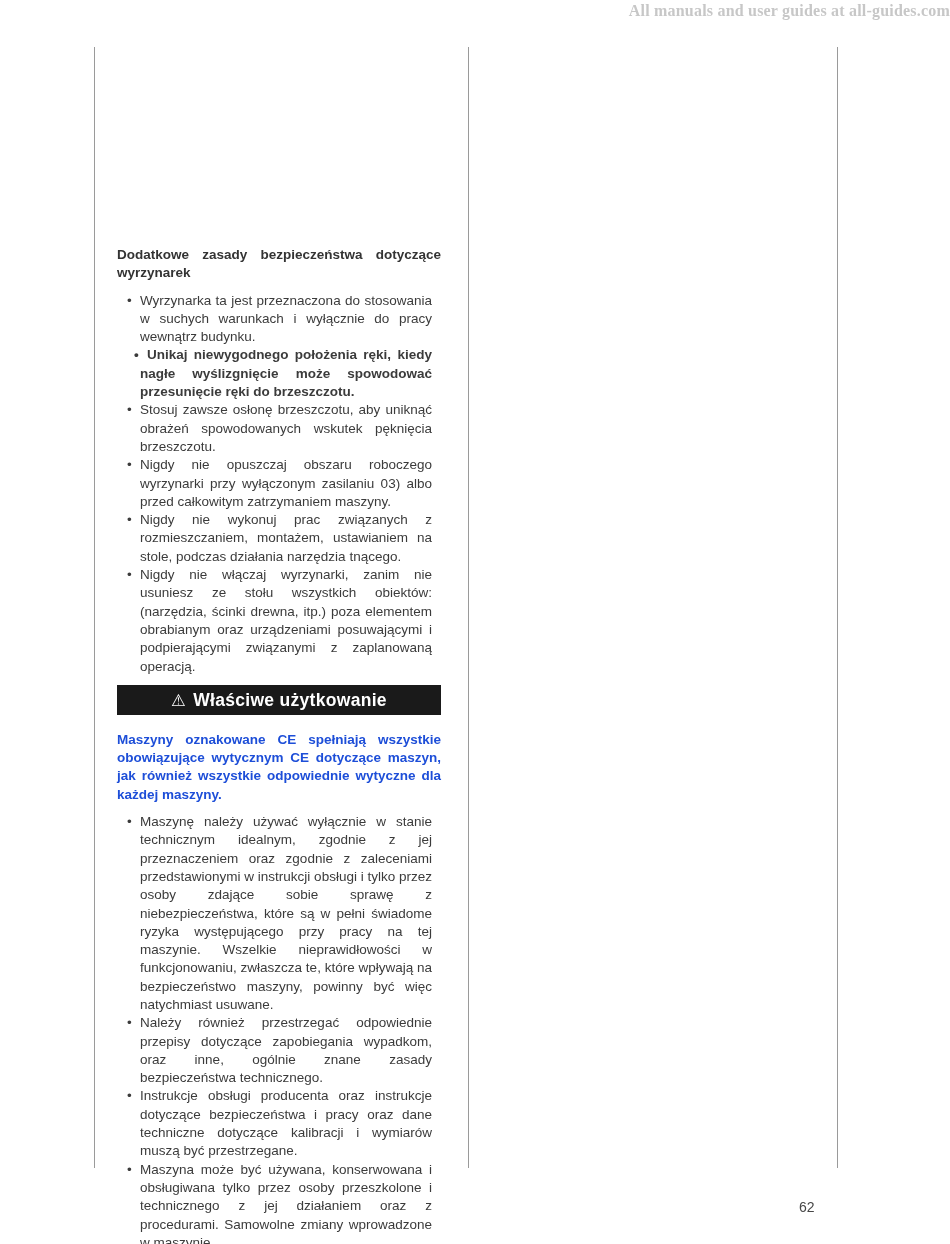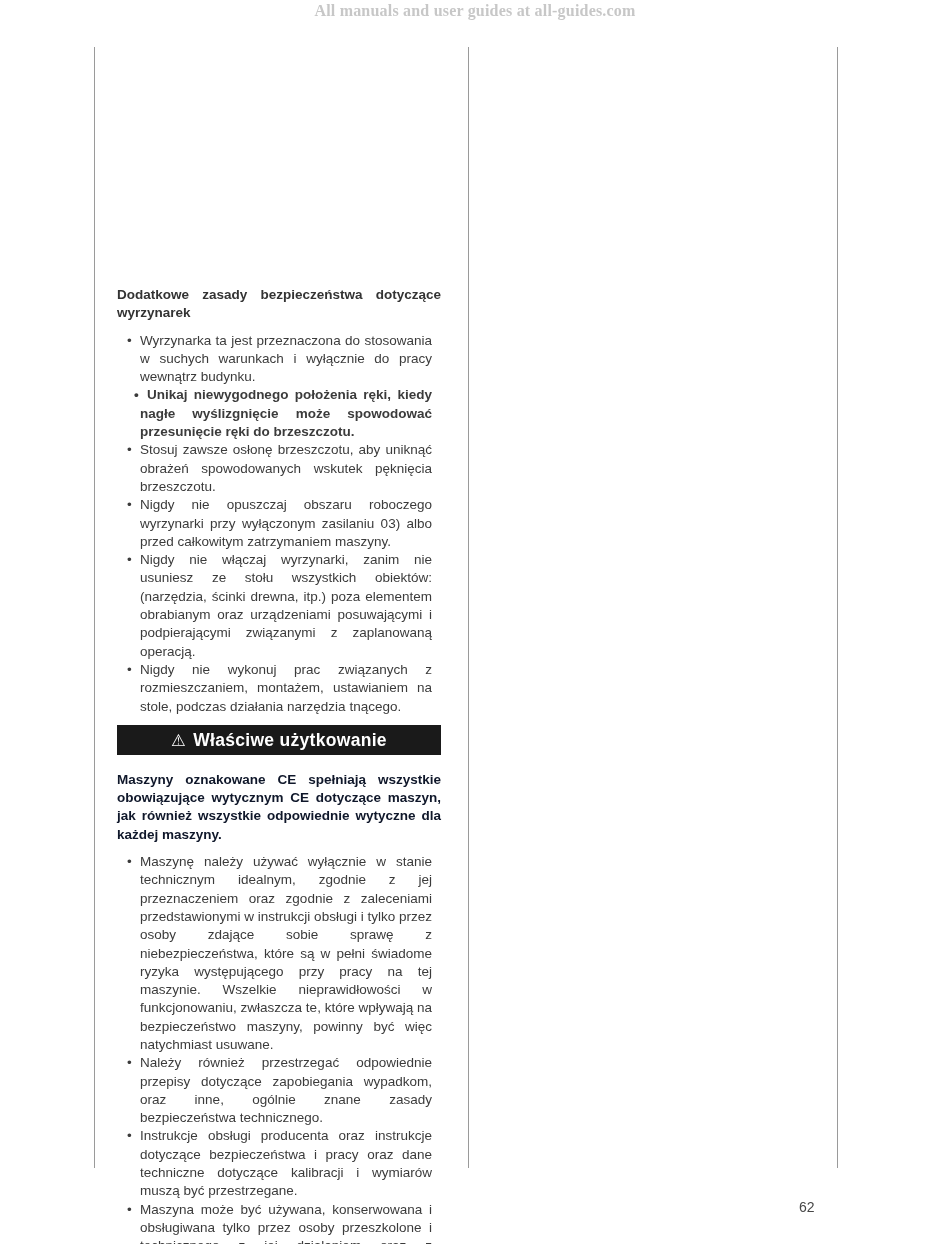--- a/index.html
+++ b/index.html
@@ -10,21 +10,21 @@
     height: 1244px;
     background: #ffffff;
     font-family: "Liberation Sans", sans-serif;
     overflow: hidden;
   }
   .watermark {
     position: absolute;
     top: 2px;
     left: 0;
     width: 100%;
-    text-align: center;
+    text-align: right;
     font-family: "Liberation Serif", serif;
     font-weight: bold;
     font-size: 16px;
     color: #c7c7c7;
     letter-spacing: 0.2px;
   }
   .rule {
     position: absolute;
     top: 47px;
     width: 1px;
@@ -42,21 +42,20 @@
     width: 324px;
     color: #3b3b3b;
     font-size: 13.5px;
     line-height: 18.3px;
     text-align: justify;
   }
   .heading {
     font-weight: bold;
     color: #333333;
     text-align: justify;
-    margin-top: 40px;
   }
   ul.bullets {
     list-style: none;
     margin: 9px;
     padding: 0;
   }
   ul.bullets li {
     position: relative;
     padding-left: 14px;
     text-align: justify;
@@ -83,21 +82,21 @@
   }
   .banner .warn-icon {
     font-weight: normal;
     margin-right: 7px;
     font-size: 16.5px;
     line-height: 1;
   }
   .intro-bold {
     margin-top: 16px;
     font-weight: bold;
-    color: #0f172a;
+    color: #1d4ed8;
     text-align: justify;
   }
   .page-number {
     position: absolute;
     left: 799px;
     top: 1199px;
     font-size: 14px;
     color: #474747;
   }
 </style>
@@ -114,22 +113,22 @@
 
   <div class="column">
 
     <div class="heading">Dodatkowe zasady bezpieczeństwa dotyczące wyrzynarek</div>
 
     <ul class="bullets">
       <li>Wyrzynarka ta jest przeznaczona do stosowania w suchych warunkach i wyłącznie do pracy wewnątrz budynku.</li>
       <li class="extra-indent">Unikaj niewygodnego położenia ręki, kiedy nagłe wyślizgnięcie może spowodować przesunięcie ręki do brzeszczotu.</li>
       <li>Stosuj zawsze osłonę brzeszczotu, aby uniknąć obrażeń spowodowanych wskutek pęknięcia brzeszczotu.</li>
       <li>Nigdy nie opuszczaj obszaru roboczego wyrzynarki przy wyłączonym zasilaniu 03) albo przed całkowitym zatrzymaniem maszyny.</li>
+      <li>Nigdy nie wykonuj prac związanych z rozmieszczaniem, montażem, ustawianiem na stole, podczas działania narzędzia tnącego.</li>
       <li>Nigdy nie włączaj wyrzynarki, zanim nie usuniesz ze stołu wszystkich obiektów: (narzędzia, ścinki drewna, itp.) poza elementem obrabianym oraz urządzeniami posuwającymi i podpierającymi związanymi z zaplanowaną operacją.</li>
-      <li>Nigdy nie wykonuj prac związanych z rozmieszczaniem, montażem, ustawianiem na stole, podczas działania narzędzia tnącego.</li>
     </ul>
 
     <div class="banner">
       <span class="warn-icon">⚠</span>
       <span>Właściwe użytkowanie</span>
     </div>
 
     <div class="intro-bold">Maszyny oznakowane CE spełniają wszystkie obowiązujące wytycznym CE dotyczące maszyn, jak również wszystkie odpowiednie wytyczne dla każdej maszyny.</div>
 
     <ul class="bullets">

